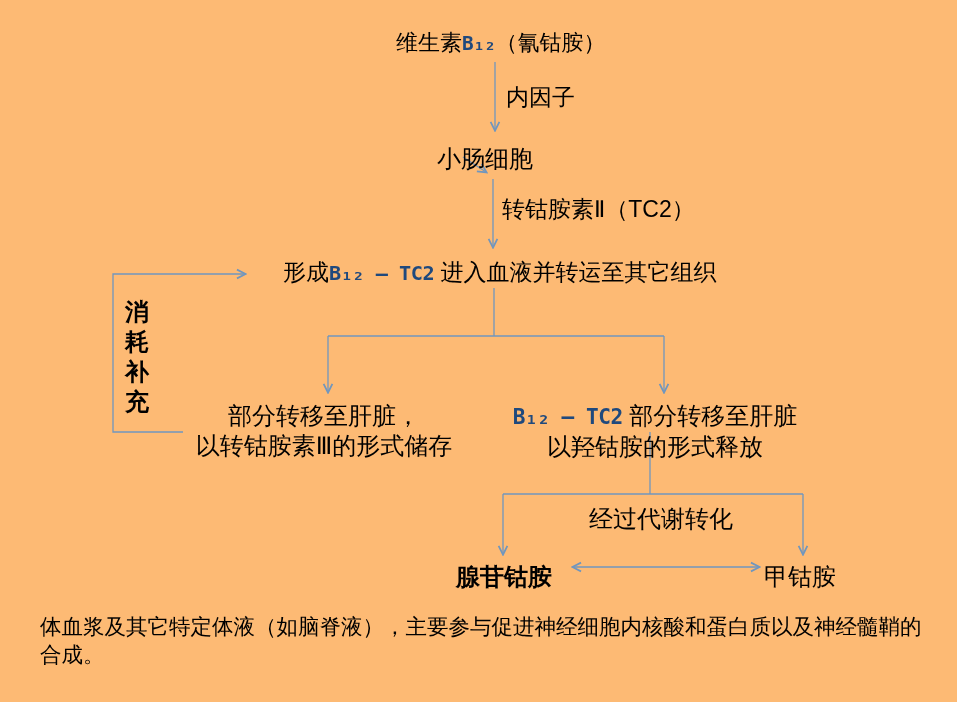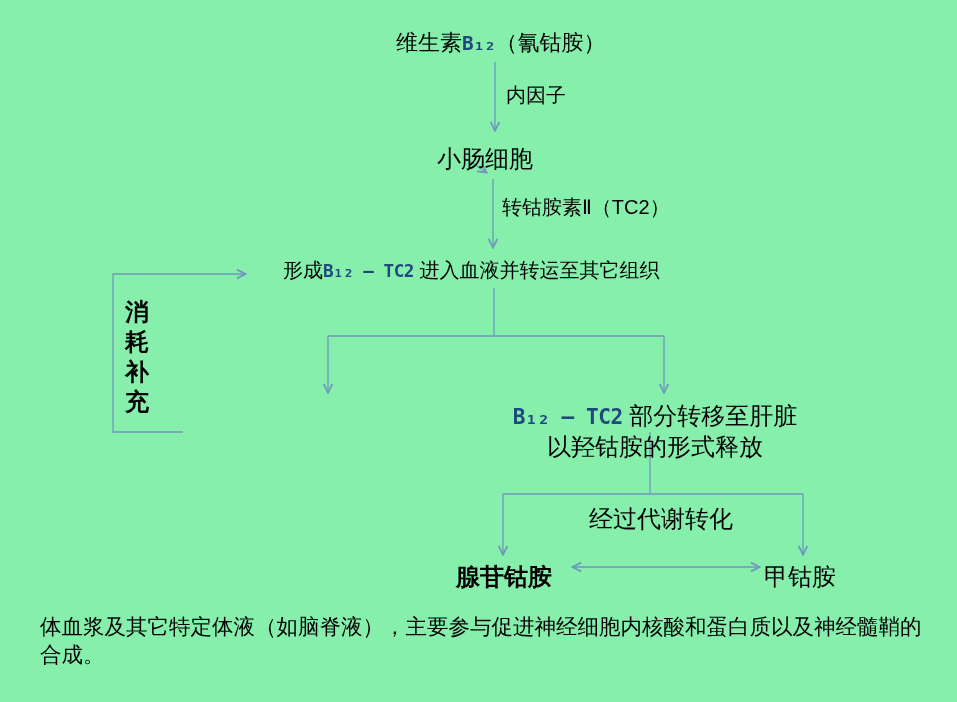--- a/index.html
+++ b/index.html
@@ -1,27 +1,27 @@
 <!DOCTYPE html>
 <html><head>
 <meta charset="utf-8">
 <style>
   html,body{margin:0;padding:0;background:#fff;}
   #page{
     position:relative;
     width:957px;height:702px;
-    background:#86efac;
+    background:#fdba74;
     font-family:"Liberation Sans",sans-serif;
     color:#000;
     overflow:hidden;
   }
   #connectors{position:absolute;left:0;top:0;width:957px;height:702px;}
   .txt{position:absolute;white-space:nowrap;color:#000;}
   .f22{font-size:22px;}
-  .f23{font-size:20px;}
+  .f23{font-size:23px;}
   .f24{font-size:24px;text-align:center;}
   .b12{
     font-family:"DejaVu Sans Mono",monospace;
     color:#1f497d;
     font-size:0.88em;
     font-weight:bold;
     letter-spacing:-0.5px;
   }
   .center{text-align:center;}
   .vertical{
@@ -76,20 +76,24 @@
   <div class="txt f24" style="left:437px;top:143px;">小肠细胞</div>
 
   <div class="txt f23" style="left:502px;top:194px;">转钴胺素Ⅱ（TC2）</div>
 
   <div class="txt f23" style="left:283px;top:257px;">
     <span>形成</span><span class="b12">B₁₂ – TC2</span><span> 进入血液并转运至其它组织</span>
   </div>
 
   <div class="txt f24 vertical" style="left:124px;top:297px;">消耗补充</div>
 
+  <div class="txt f24 center block" style="left:188px;top:401px;width:272px;white-space:normal;">
+    <div>部分转移至肝脏，</div>
+    <div>以转钴胺素Ⅲ的形式储存</div>
+  </div>
 
   <div class="txt f24 center block" style="left:505px;top:401px;width:300px;white-space:normal;">
     <div><span class="b12">B₁₂ – TC2</span><span> 部分转移至肝脏</span></div>
     <div>以羟钴胺的形式释放</div>
   </div>
 
   <div class="txt f24" style="left:589px;top:503px;">经过代谢转化</div>
 
   <div class="txt f24" style="left:456px;top:561px;font-weight:bold;">腺苷钴胺</div>
 

